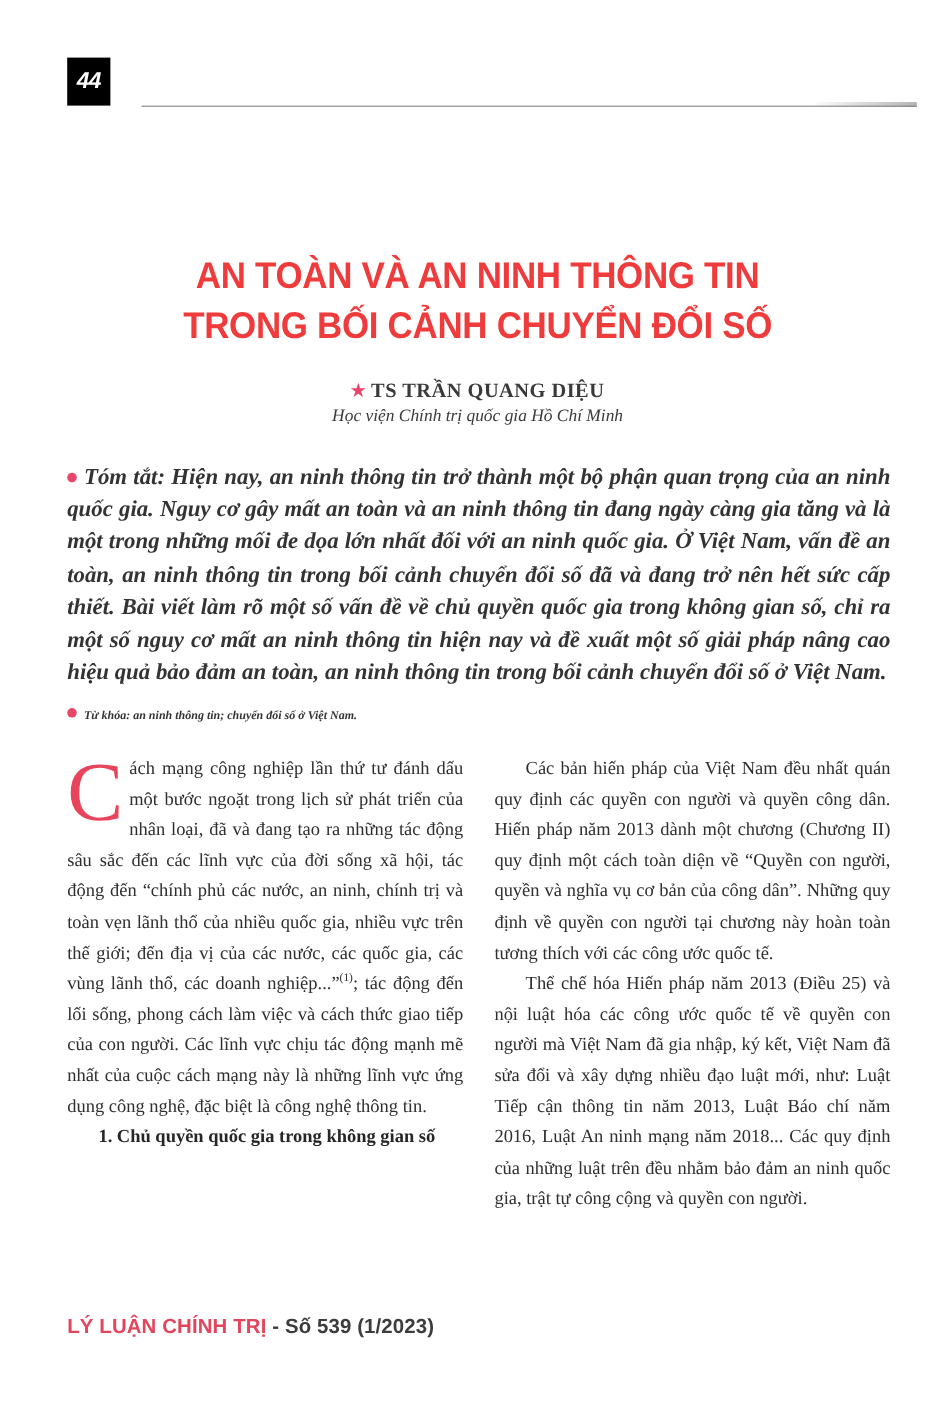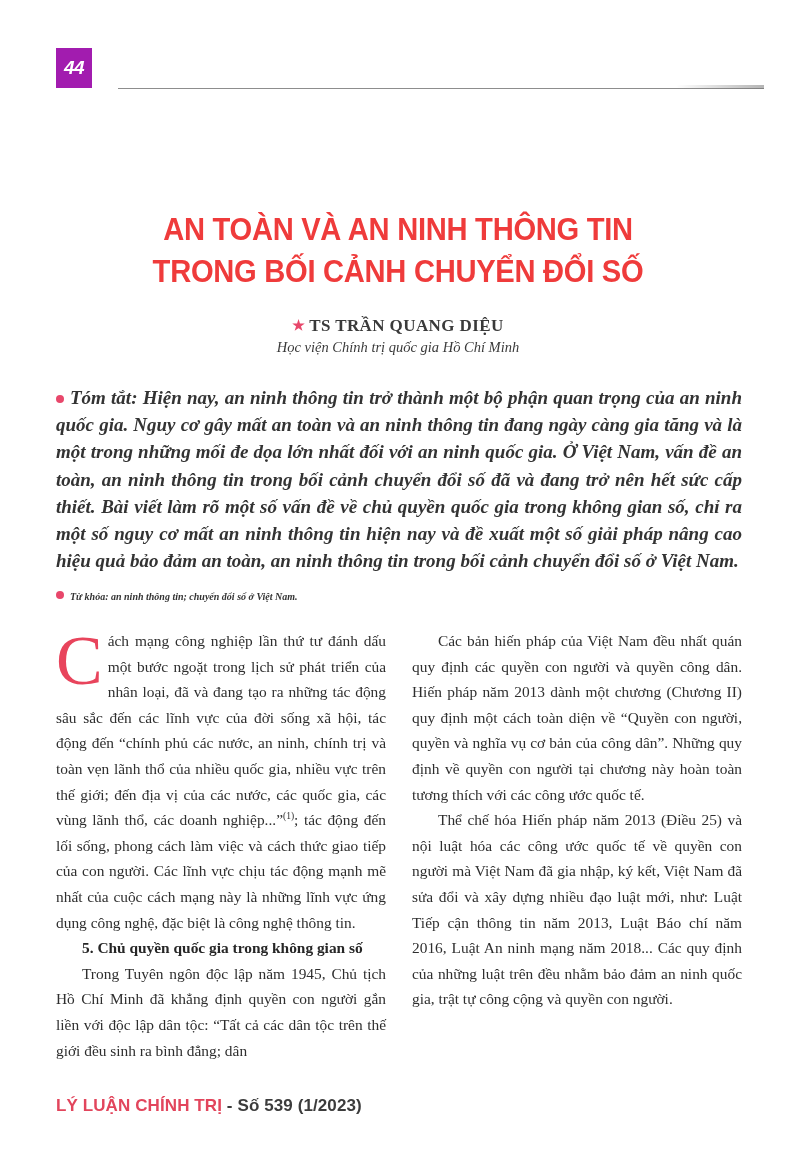--- a/index.html
+++ b/index.html
@@ -30,21 +30,21 @@
     top: 48px;
     width: 684px;
     height: 44px;
   }
   .page-num-box {
     position: absolute;
     left: 0;
     top: 0;
     width: 36px;
     height: 40px;
-    background: #a21caf;
+    background: #000000;
     color: #ffffff;
     font-family: "Liberation Sans", "DejaVu Sans", sans-serif;
     font-weight: bold;
     font-size: 19px;
     font-style: italic;
     letter-spacing: -0.5px;
     display: flex;
     align-items: center;
     justify-content: center;
   }
@@ -235,22 +235,21 @@
   <div class="abstract">
     <span class="bullet-dot"></span><span>Tóm tắt:</span><span> Hiện nay, an ninh thông tin trở thành một bộ phận quan trọng của an ninh quốc gia. Nguy cơ gây mất an toàn và an ninh thông tin đang ngày càng gia tăng và là một trong những mối đe dọa lớn nhất đối với an ninh quốc gia. Ở Việt Nam, vấn đề an toàn, an ninh thông tin trong bối cảnh chuyển đổi số đã và đang trở nên hết sức cấp thiết. Bài viết làm rõ một số vấn đề về chủ quyền quốc gia trong không gian số, chỉ ra một số nguy cơ mất an ninh thông tin hiện nay và đề xuất một số giải pháp nâng cao hiệu quả bảo đảm an toàn, an ninh thông tin trong bối cảnh chuyển đổi số ở Việt Nam.</span>
   </div>
 
   <div class="keywords">
     <span class="bullet-dot"></span><span>Từ khóa:</span><span> an ninh thông tin; chuyển đổi số ở Việt Nam.</span>
   </div>
 
   <div class="col col-left">
     <p class="noindent"><span class="dropcap">C</span><span>ách mạng công nghiệp lần thứ tư đánh dấu một bước ngoặt trong lịch sử phát triển của nhân loại, đã và đang tạo ra những tác động sâu sắc đến các lĩnh vực của đời sống xã hội, tác động đến “chính phủ các nước, an ninh, chính trị và toàn vẹn lãnh thổ của nhiều quốc gia, nhiều vực trên thế giới; đến địa vị của các nước, các quốc gia, các vùng lãnh thổ, các doanh nghiệp...”</span><sup>(1)</sup><span>; tác động đến lối sống, phong cách làm việc và cách thức giao tiếp của con người. Các lĩnh vực chịu tác động mạnh mẽ nhất của cuộc cách mạng này là những lĩnh vực ứng dụng công nghệ, đặc biệt là công nghệ thông tin.</span></p>
-    <p class="sec-head">5. Chủ quyền quốc gia trong không gian số</p>
-    <p>Trong Tuyên ngôn độc lập năm 1945, Chủ tịch Hồ Chí Minh đã khẳng định quyền con người gắn liền với độc lập dân tộc: “Tất cả các dân tộc trên thế giới đều sinh ra bình đẳng; dân</p>
+    <p class="sec-head">1. Chủ quyền quốc gia trong không gian số</p>
   </div>
 
   <div class="col col-right">
     <p>Các bản hiến pháp của Việt Nam đều nhất quán quy định các quyền con người và quyền công dân. Hiến pháp năm 2013 dành một chương (Chương II) quy định một cách toàn diện về “Quyền con người, quyền và nghĩa vụ cơ bản của công dân”. Những quy định về quyền con người tại chương này hoàn toàn tương thích với các công ước quốc tế.</p>
     <p>Thể chế hóa Hiến pháp năm 2013 (Điều 25) và nội luật hóa các công ước quốc tế về quyền con người mà Việt Nam đã gia nhập, ký kết, Việt Nam đã sửa đổi và xây dựng nhiều đạo luật mới, như: Luật Tiếp cận thông tin năm 2013, Luật Báo chí năm 2016, Luật An ninh mạng năm 2018... Các quy định của những luật trên đều nhằm bảo đảm an ninh quốc gia, trật tự công cộng và quyền con người.</p>
   </div>
 
   <div class="footer">
     <span class="journal">LÝ LUẬN CHÍNH TRỊ</span><span class="issue"> - Số 539 (1/2023)</span>
   </div>

